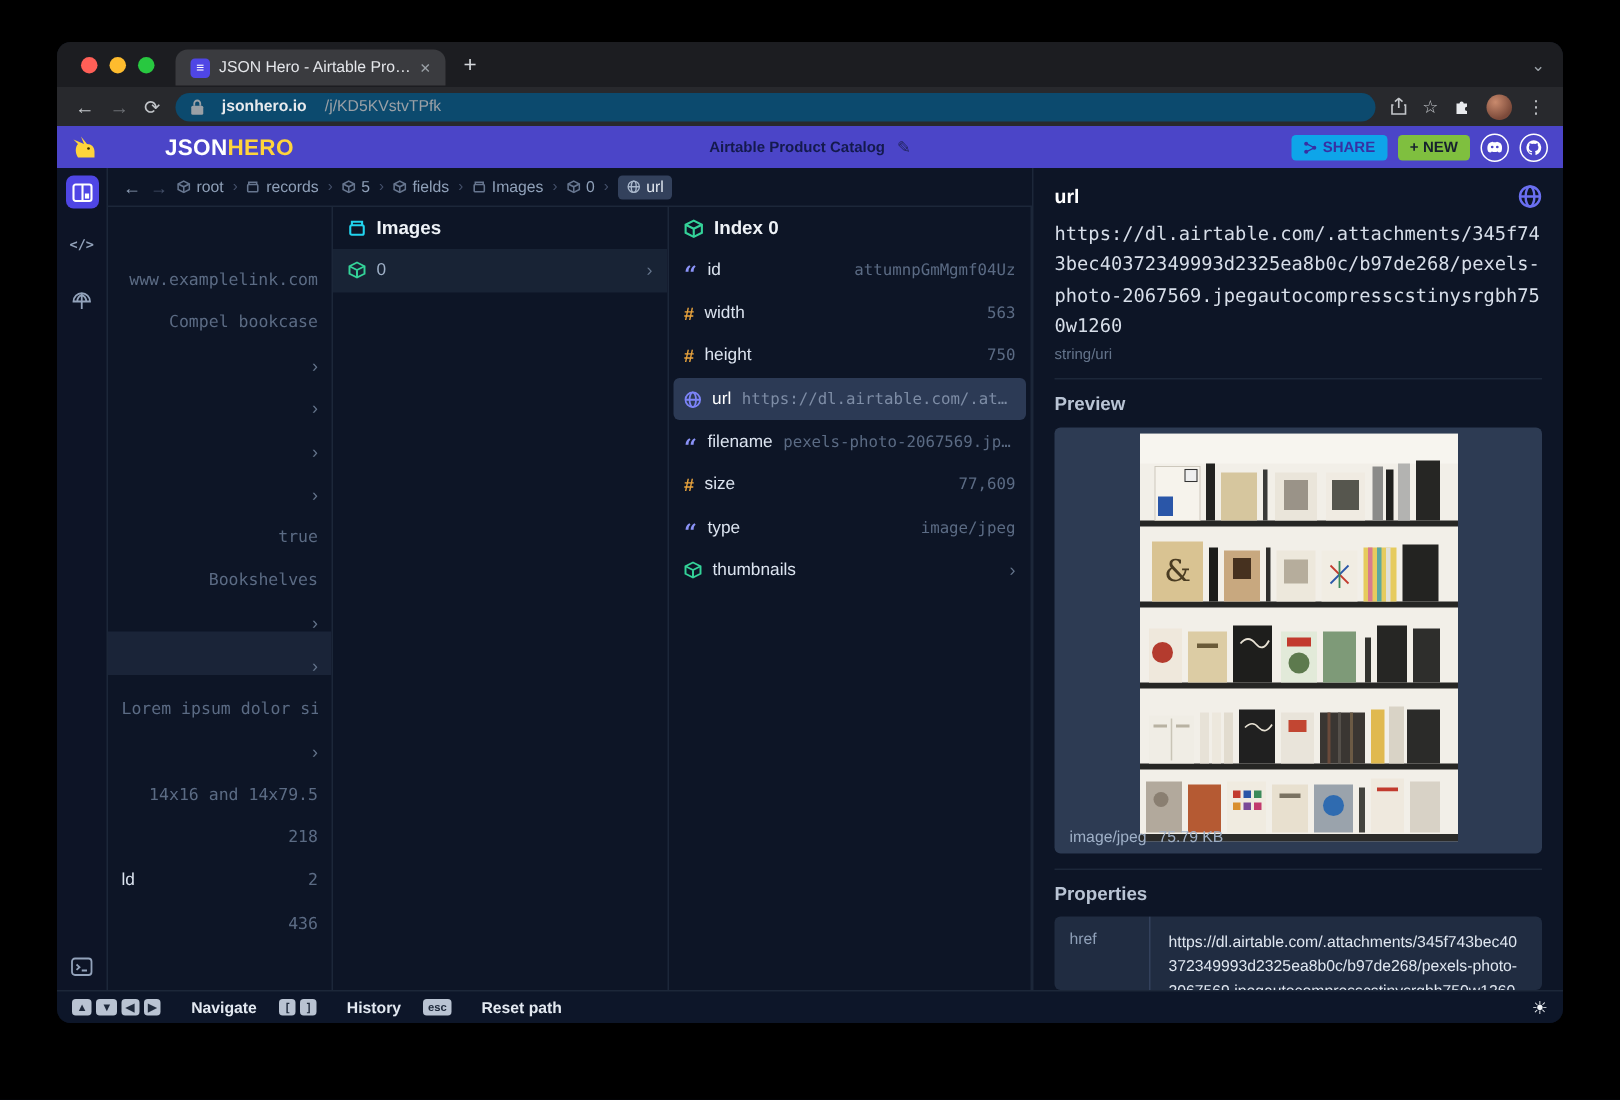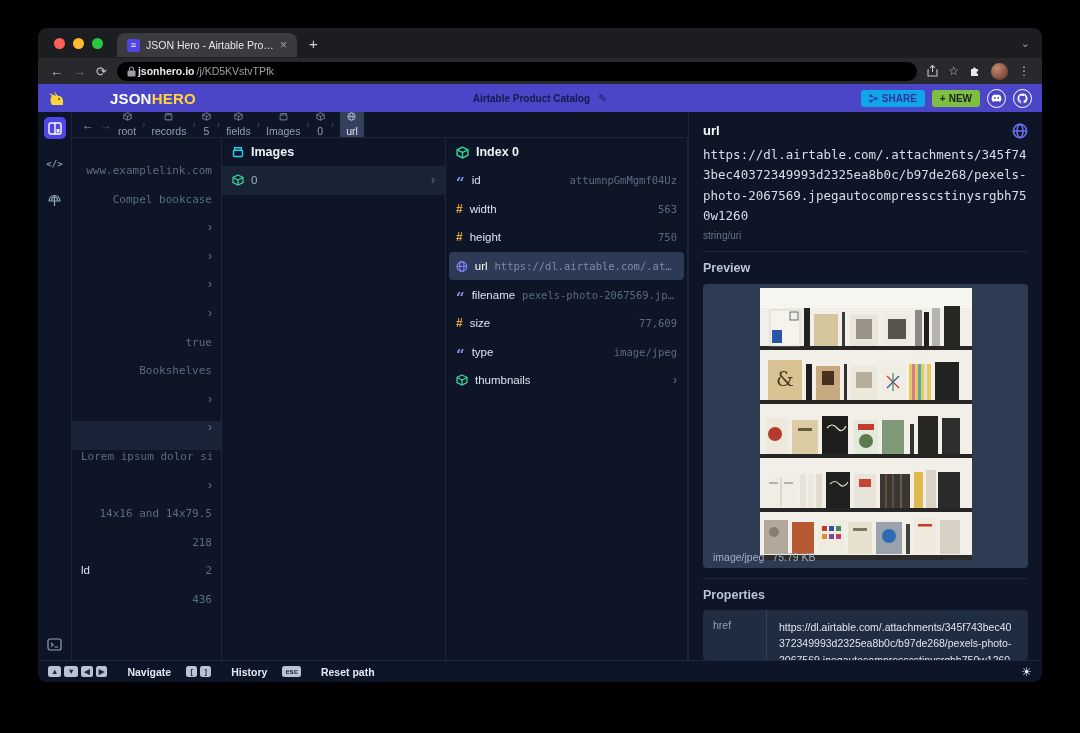--- a/index.html
+++ b/index.html
@@ -15,21 +15,21 @@
   .tab { height:24px; margin-top:4px; background:#3a3b3f; border-radius:8px 8px 0 0; display:flex; align-items:center; gap:6px; padding:0 10px; width:180px; }
   .tab .favicon { width:13px; height:13px; background:#4f46e5; border-radius:3px; color:#fff; font-size:9px; font-weight:bold; display:flex; align-items:center; justify-content:center; flex:none; }
   .tab-title { color:#e4e6ea; font-size:10.5px; white-space:nowrap; overflow:hidden; text-overflow:ellipsis; flex:1; }
   .tab-close { color:#9aa0a6; font-size:12px; cursor:default; flex:none; }
   .newtab { color:#d3d6da; font-size:15px; margin-left:12px; }
   .tabsearch { margin-left:auto; color:#9aa0a6; font-size:11px; margin-right:4px; }
 
   .addrbar { height:26px; background:#28292d; display:flex; align-items:center; gap:10px; padding:0 12px; flex:none; }
   .nav-ic { color:#c3c6ca; font-size:13px; }
   .nav-ic.dim { color:#6b6e73; }
-  .omnibox { flex:1; height:19px; background:#000000; border-radius:10px; display:flex; align-items:center; gap:2px; padding:0 10px; }
+  .omnibox { flex:1; height:19px; background:#0c4a6e; border-radius:10px; display:flex; align-items:center; gap:12px; padding:0 10px; }
   .omnibox svg { flex:none; }
   .url-host { color:#e8eaed; font-size:10.5px; font-weight:bold; }
   .url-path { color:#9aa0a6; font-size:10.5px; }
   .addr-right { display:flex; align-items:center; gap:10px; }
   .addr-right .star { color:#c3c6ca; font-size:12px; }
   .avatar { width:17px; height:17px; border-radius:50%; background:radial-gradient(circle at 35% 30%, #c98a6d, #7c4a3a 70%); }
   .menu-dots { color:#c3c6ca; font-size:12px; }
 
   
   .appheader { height:28px; background:#4b45c8; display:flex; align-items:center; padding:0 10px; flex:none; }
@@ -50,31 +50,31 @@
   .sidebar { width:34px; background:#0d1426; border-right:1px solid #1c2739; display:flex; flex-direction:column; align-items:center; padding:5px 0; gap:14px; flex:none; }
   .sb-item { width:22px; height:22px; display:flex; align-items:center; justify-content:center; border-radius:5px; color:#93a3bb; }
   .sb-item.active { background:#4f46e5; color:#fff; }
   .sb-code { font-size:9px; font-weight:bold; font-family:"DejaVu Sans Mono",monospace; }
   .sb-spacer { flex:1; }
 
   .leftblock { width:616px; display:flex; flex-direction:column; flex:none; min-height:0; }
   .breadcrumb { height:26px; background:#0d1526; border-bottom:1px solid #1c2739; display:flex; align-items:center; gap:6px; padding:0 10px; flex:none; overflow:hidden; }
   .bc-arrow { color:#8fa0b8; font-size:12px; }
   .bc-arrow.dim { color:#44506a; }
-  .bc-item { display:flex; align-items:center; gap:4px; color:#8fa0b8; font-size:10.5px; white-space:nowrap;flex-direction:column; }
+  .bc-item { display:flex; align-items:center; gap:4px; color:#8fa0b8; font-size:10.5px; white-space:nowrap; }
   .bc-sep { color:#44506a; font-size:10px; }
   .bc-item.current { background:#33415c; border-radius:3px; padding:2px 6px; color:#e2e8f0; }
 
   .cols { flex:1; display:flex; min-height:0; background:#0d1526; }
   .col { border-right:1px solid #1c2739; overflow:hidden; }
   .col1 { width:150px; padding-top:26px; }
   .col2 { width:224px; }
   .col3 { width:242px; }
 
-  .crow { height:28.6px; display:flex; align-items:flex-start; justify-content:flex-end; gap:6px; padding:0 9px; }
+  .crow { height:28.6px; display:flex; align-items:flex-end; justify-content:flex-end; gap:6px; padding:0 9px; }
   .crow .cut-label { margin-right:auto; color:#dbe3ef; font-size:11.5px; }
   .cval { color:#5b6b84; font-family:"DejaVu Sans Mono",monospace; font-size:11px; white-space:nowrap; overflow:hidden; }
   .chev { color:#64748b; font-size:12px; line-height:1; }
   .crow.selected { background:#1a2438; }
 
   .col-header { height:28px; display:flex; align-items:center; gap:7px; padding:0 10px; color:#eef2f7; font-size:12.5px; font-weight:bold; }
   .prow { height:28.6px; display:flex; align-items:center; gap:7px; padding:0 10px; }
   .prow .plabel { color:#dbe3ef; font-size:11.5px; font-weight:500; flex:none; }
   .prow .pval { margin-left:auto; color:#5b6b84; font-family:"DejaVu Sans Mono",monospace; font-size:10.5px; white-space:nowrap; overflow:hidden; text-overflow:ellipsis; }
   .prow .pchev { margin-left:auto; color:#64748b; font-size:12px; }

